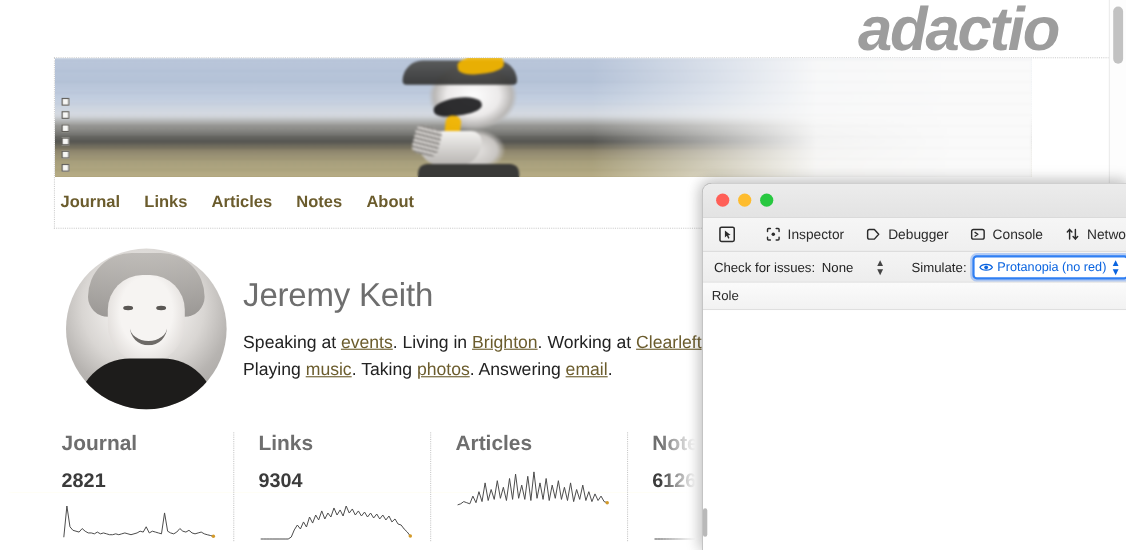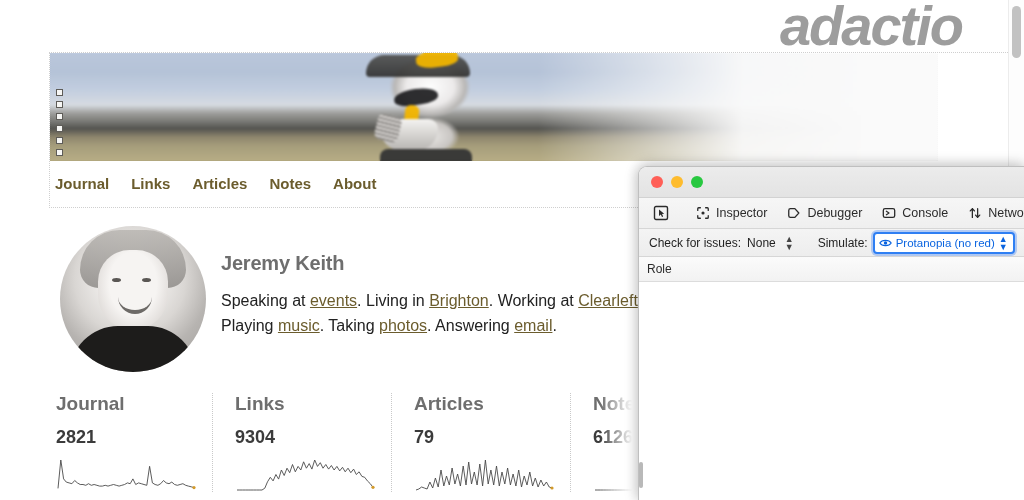--- a/index.html
+++ b/index.html
@@ -106,21 +106,21 @@
   .av-face { position:absolute; left:38px; top:24px; width:70px; height:80px;
     background:radial-gradient(ellipse at 50% 42%, #f6f4f2 0 48%, #ddd9d6 82%, #c9c5c2 100%); border-radius:36px 36px 40px 40px;}
   .av-eye { position:absolute; width:9px; height:4px; background:#5a5754; border-radius:50%; }
   .av-eye.l{ left:52px; top:52px;} .av-eye.r{ left:82px; top:52px;}
   .av-smile { position:absolute; left:58px; top:70px; width:34px; height:14px;
     border-bottom:4px solid #6d6a67; border-radius:0 0 22px 22px;}
   .av-shirt { position:absolute; left:10px; top:100px; width:126px; height:60px;
     background:#1d1c1b; border-radius:48px 48px 0 0;}
 
   .bio { position:absolute; left:221px; top:252px; width:440px; }
-  .bio h1 { margin:0 0 14px 0; font-size:20px; font-weight:700; color:#6e6e6e; letter-spacing:-.2px;}
+  .bio h1 { margin:0 0 14px 0; font-size:30px; font-weight:400; color:#6e6e6e; letter-spacing:-.2px;}
   .bio p { margin:0; font-size:16px; line-height:24.5px; color:#222; font-family:"Liberation Sans", sans-serif;}
   .bio a { color:#6b5c2d; text-decoration:underline; }
 
   .stats { position:absolute; left:50px; top:393px; display:flex; }
   .stat { width:156px; padding-right:0px; position:relative; }
   .stat + .stat { border-left:1px dotted #c9c9c9; padding-left:22px; }
   .stat:first-child { padding-left:6px; }
   .stat h2 { margin:0 0 12px 0; font-size:19px; font-weight:700; color:#6e6e6e;}
   .stat .num { font-size:18px; font-weight:700; color:#3b3b3b; margin-bottom:10px;}
   .spark { display:block; }
@@ -169,21 +169,21 @@
   .dt-tab { display:flex; align-items:center; gap:6px; padding:0 10px; height:30px; font-size:12.5px; color:#2b2b2b;}
   .dt-tab svg { display:block; }
 
   .dt-toolbar {
     height:27px; background:linear-gradient(to bottom,#f4f4f4,#ededed);
     border-bottom:1px solid #d6d6d6;
     display:flex; align-items:center; padding-left:10px; gap:0; white-space:nowrap;
   }
   .tb-label { font-size:12px; color:#1f1f1f; }
   .mini-select {
-    display:inline-flex; align-items:center; gap:9px;
+    display:inline-flex; align-items:center; gap:20px;
     font-size:12px; color:#1f1f1f; margin-left:6px;justify-content:space-between;
   }
   .stepper { display:inline-block; font-size:9px; line-height:8px; color:#444; }
   .tb-divider { width:1px; height:15px; background:#cccccc; margin:0 12px; }
   .sim-select {
     display:inline-flex; align-items:center; gap:4px;
     border:2px solid #2f7ff3; border-radius:4px;
     background:#fff; padding:1px 5px 1px 4px; margin-left:5px;
     box-shadow:0 0 0 2px rgba(60,130,246,0.35);
     font-size:11.5px; color:#0a64e0; font-weight:400;
@@ -275,21 +275,20 @@
       <div class="stat">
         <h2>Links</h2>
         <div class="num">9304</div>
         <svg class="spark" width="140" height="34" viewBox="0 0 140 34">
             <polyline points="2.0,32.0 4.8,32.0 7.6,32.0 10.3,32.0 13.1,32.0 15.9,32.0 18.7,32.0 21.4,32.0 24.2,32.0 27.0,32.0 29.8,30.2 32.5,23.8 35.3,19.3 38.1,22.9 40.9,16.5 43.6,21.1 46.4,12.0 49.2,17.5 52.0,10.2 54.7,14.7 57.5,6.5 60.3,13.8 63.1,8.4 65.8,12.0 68.6,3.8 71.4,10.2 74.2,5.6 76.9,11.1 79.7,2.0 82.5,8.4 85.3,4.7 88.0,10.2 90.8,6.5 93.6,11.1 96.4,7.5 99.1,12.0 101.9,8.4 104.7,12.9 107.5,9.3 110.2,13.8 113.0,10.2 115.8,14.7 118.6,11.1 121.3,16.5 124.1,13.8 126.9,18.4 129.7,19.3 132.4,22.9 135.2,25.6 138.0,29.3" fill="none" stroke="#4a4a4a" stroke-width="0.9"></polyline>
             <circle cx="138.0" cy="29.3" r="1.6" fill="#d39a2a"></circle>
           </svg>
       </div>
       <div class="stat">
         <h2>Articles</h2>
-        <div class="num">79</div>
         <svg class="spark" width="140" height="34" viewBox="0 0 140 34">
             <polyline points="2.0,32.0 4.8,31.0 7.6,29.0 10.3,30.0 13.1,31.0 15.9,24.0 18.7,30.0 21.4,20.0 24.2,29.0 27.0,12.0 29.8,28.0 32.5,18.0 35.3,27.0 38.1,10.0 40.9,26.0 43.6,16.0 46.4,28.0 49.2,8.0 52.0,27.0 54.7,4.0 57.5,26.0 60.3,14.0 63.1,27.0 65.8,6.0 68.6,28.0 71.4,2.0 74.2,26.0 76.9,12.0 79.7,27.0 82.5,8.0 85.3,28.0 88.0,14.0 90.8,26.0 93.6,10.0 96.4,27.0 99.1,16.0 101.9,28.0 104.7,12.0 107.5,29.0 110.2,18.0 113.0,27.0 115.8,14.0 118.6,28.0 121.3,20.0 124.1,29.0 126.9,22.0 129.7,28.0 132.4,24.0 135.2,29.0 138.0,30.0" fill="none" stroke="#4a4a4a" stroke-width="0.9"></polyline>
             <circle cx="138.0" cy="30.0" r="1.6" fill="#d39a2a"></circle>
           </svg>
       </div>
       <div class="stat">
         <h2>Notes</h2>
         <div class="num">6126</div>
         <svg class="spark" width="140" height="34" viewBox="0 0 140 34">
             <polyline points="2.0,32.0 4.8,32.0 7.6,32.0 10.3,32.0 13.1,32.0 15.9,32.0 18.7,32.0 21.4,32.0 24.2,32.0 27.0,32.0 29.8,32.0 32.5,32.0 35.3,32.0 38.1,32.0 40.9,32.0 43.6,32.0 46.4,32.0 49.2,32.0 52.0,32.0 54.7,32.0 57.5,32.0 60.3,32.0 63.1,32.0 65.8,32.0 68.6,32.0 71.4,32.0 74.2,32.0 76.9,32.0 79.7,31.0 82.5,2.0 85.3,8.0 88.0,12.0 90.8,10.0 93.6,14.0 96.4,11.0 99.1,15.0 101.9,10.0 104.7,13.0 107.5,8.0 110.2,12.0 113.0,6.0 115.8,11.0 118.6,7.0 121.3,13.0 124.1,8.0 126.9,12.0 129.7,6.0 132.4,10.0 135.2,7.0 138.0,11.0" fill="none" stroke="#4a4a4a" stroke-width="0.9"></polyline>

